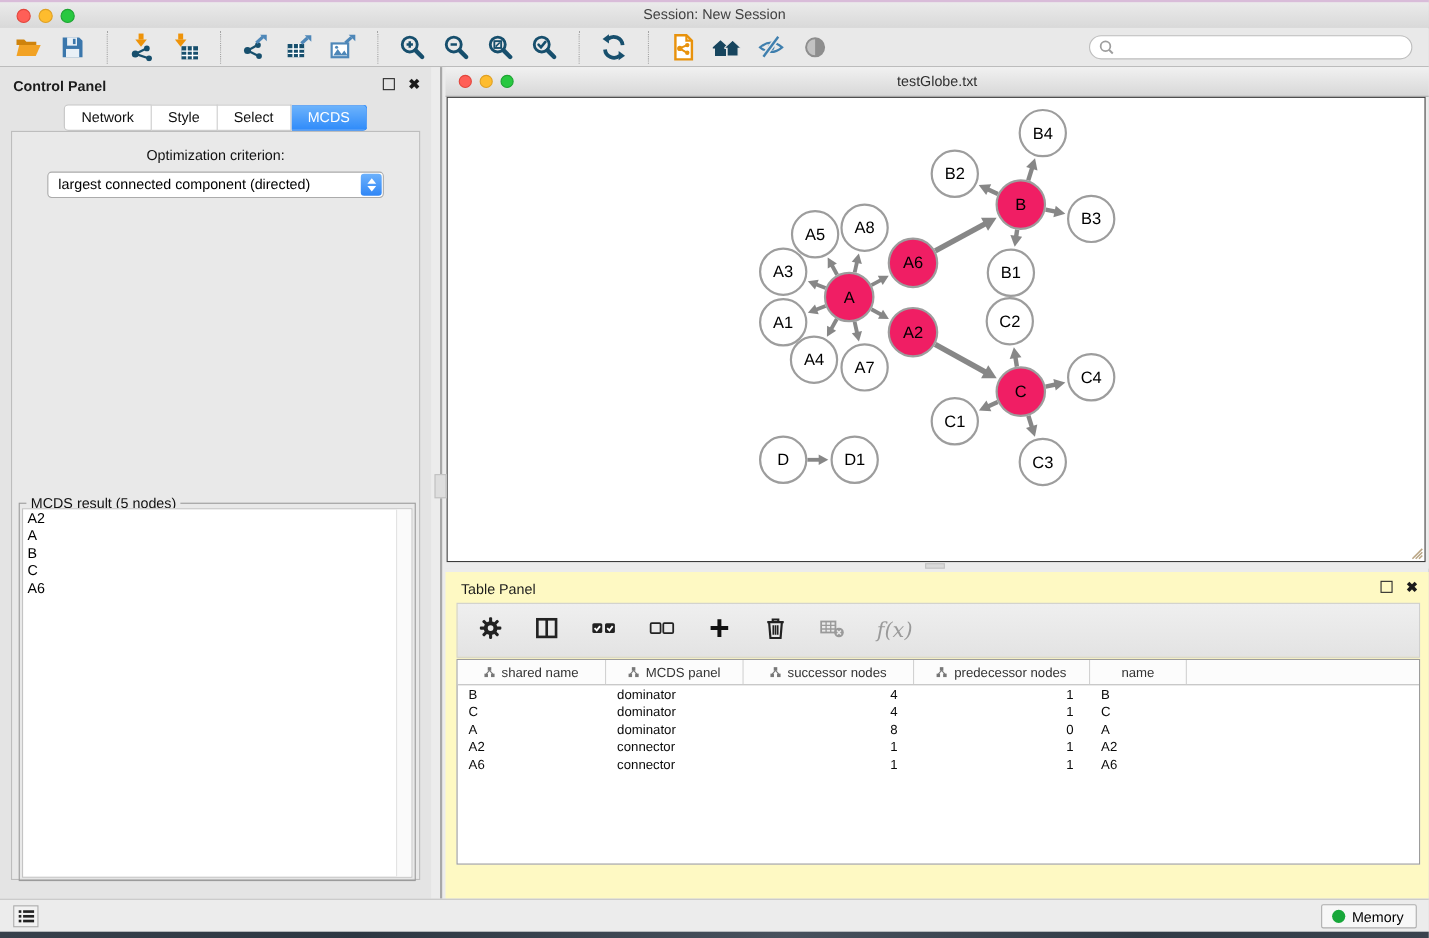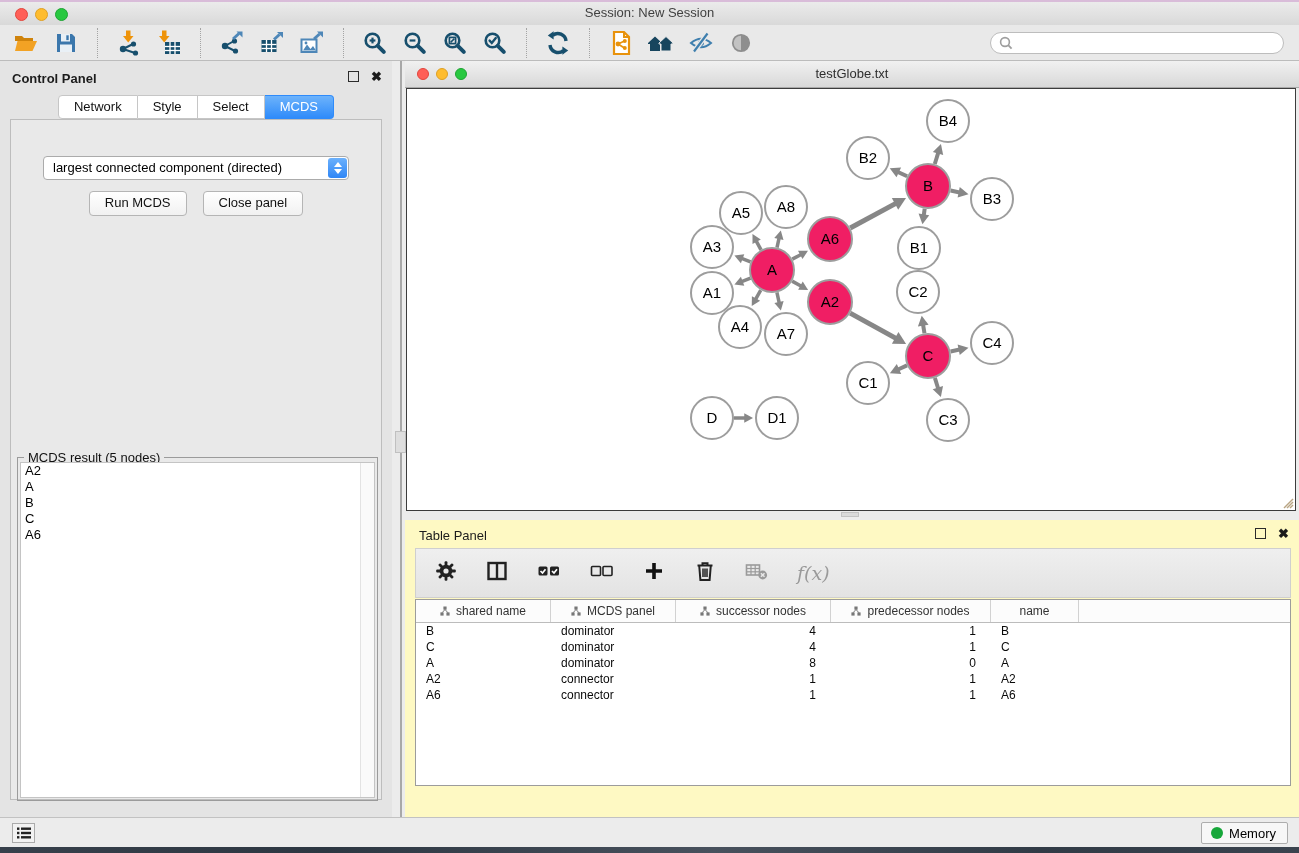--- a/index.html
+++ b/index.html
@@ -271,30 +271,27 @@
       <span class="float-box"></span>
       <span class="close-x">✖</span>
     </div>
     <div class="cp-tabs" id="cp-tabs">
         <span class="seg">Network</span>
         <span class="seg">Style</span>
         <span class="seg">Select</span>
         <span class="seg active">MCDS</span>
       </div>
     <div class="cp-body">
+      <div class="opt-label">Optimization criterion:</div>
       <div class="criterion-select">
         <span class="val">largest connected component (directed)</span>
         <span class="stepper">
             <span class="st-up"></span>
             <span class="st-dn"></span>
           </span>
-      </div>
-      <div class="btn-row">
-        <span class="btn">Run MCDS</span>
-        <span class="btn">Close panel</span>
       </div>
       <div class="result-box">
         <span class="result-legend">MCDS result (5 nodes)</span>
         <div class="result-list" id="result-list">
           <div class="scroll-track"></div>
         <div class="result-item">A2</div>
             <div class="result-item">A</div>
             <div class="result-item">B</div>
             <div class="result-item">C</div>
             <div class="result-item">A6</div>

